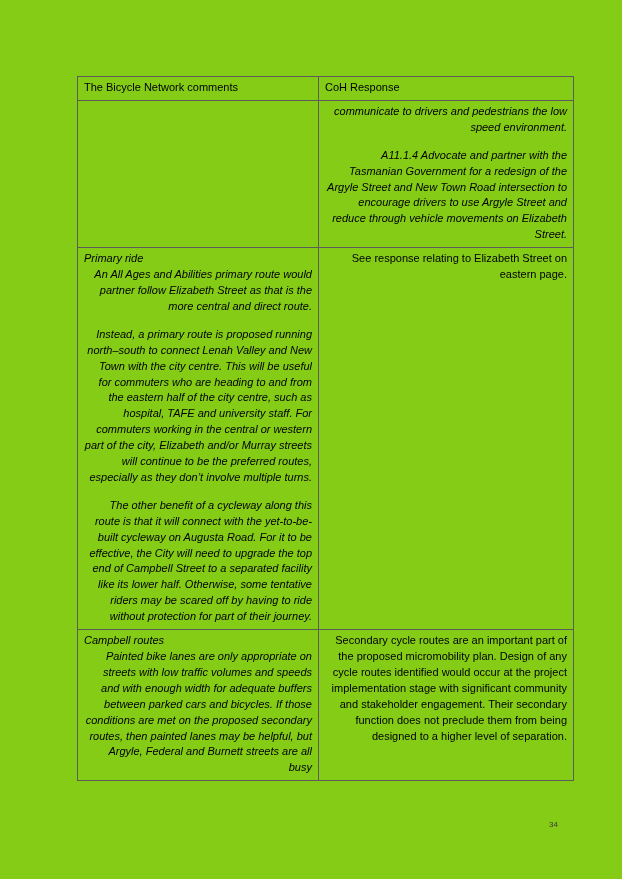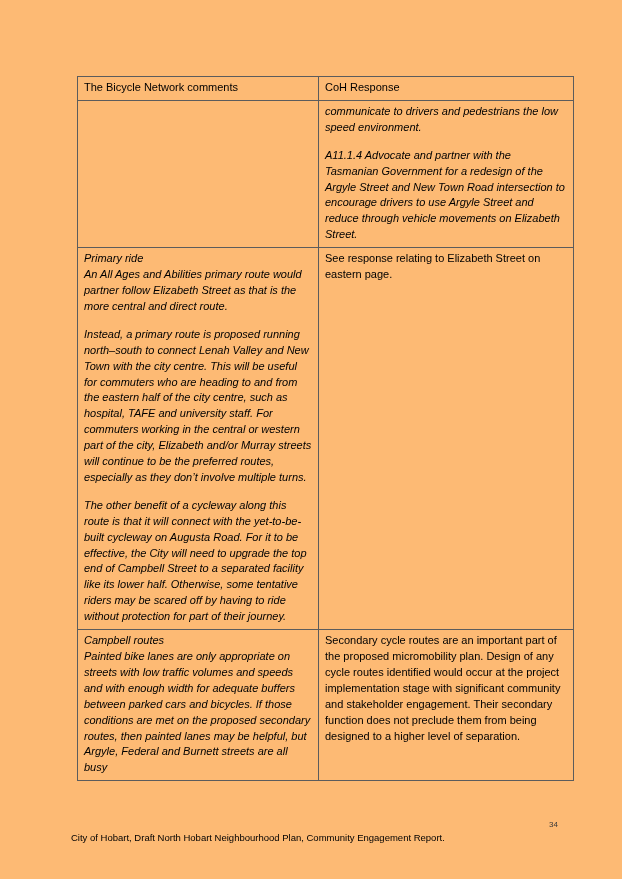--- a/index.html
+++ b/index.html
@@ -14,21 +14,21 @@
     font-family: "Liberation Sans", sans-serif;
     color: #000000;
     overflow: hidden;
   }
 
   #page {
     position: absolute;
     left: 0; top: 0;
     width: 622px;
     height: 879px;
-    background: #fdba74;
+    background: #84cc16;
   }
 
   
   #comments-table {
     position: absolute;
     left: 77px;
     top: 76px;
     width: 470px;
     border-collapse: collapse;
     table-layout: fixed;
@@ -62,20 +62,21 @@
   }
 
   .lead {
     font-style: italic;
     display: block;
   }
 
   .para {
     margin: 0;
     padding: 0;
+    text-align: right;
   }
   .para + .para {
     margin-top: 12px;
   }
 
   .empty-cell { height: 1px; }
 
   
   #page-number {
     position: absolute;
@@ -138,15 +139,14 @@
         </td>
         <td class="col-right cell-plain">
           <p class="para">Secondary cycle routes are an important part of the proposed micromobility plan. Design of any cycle routes identified would occur at the project implementation stage with significant community and stakeholder engagement. Their secondary function does not preclude them from being designed to a higher level of separation.</p>
         </td>
       </tr>
 
     </tbody>
   </table>
 
   <div id="page-number">34</div>
-  <div id="footer-line">City of Hobart, Draft North Hobart Neighbourhood Plan, Community Engagement Report.</div>
 
 </div>
 
 </body></html>

